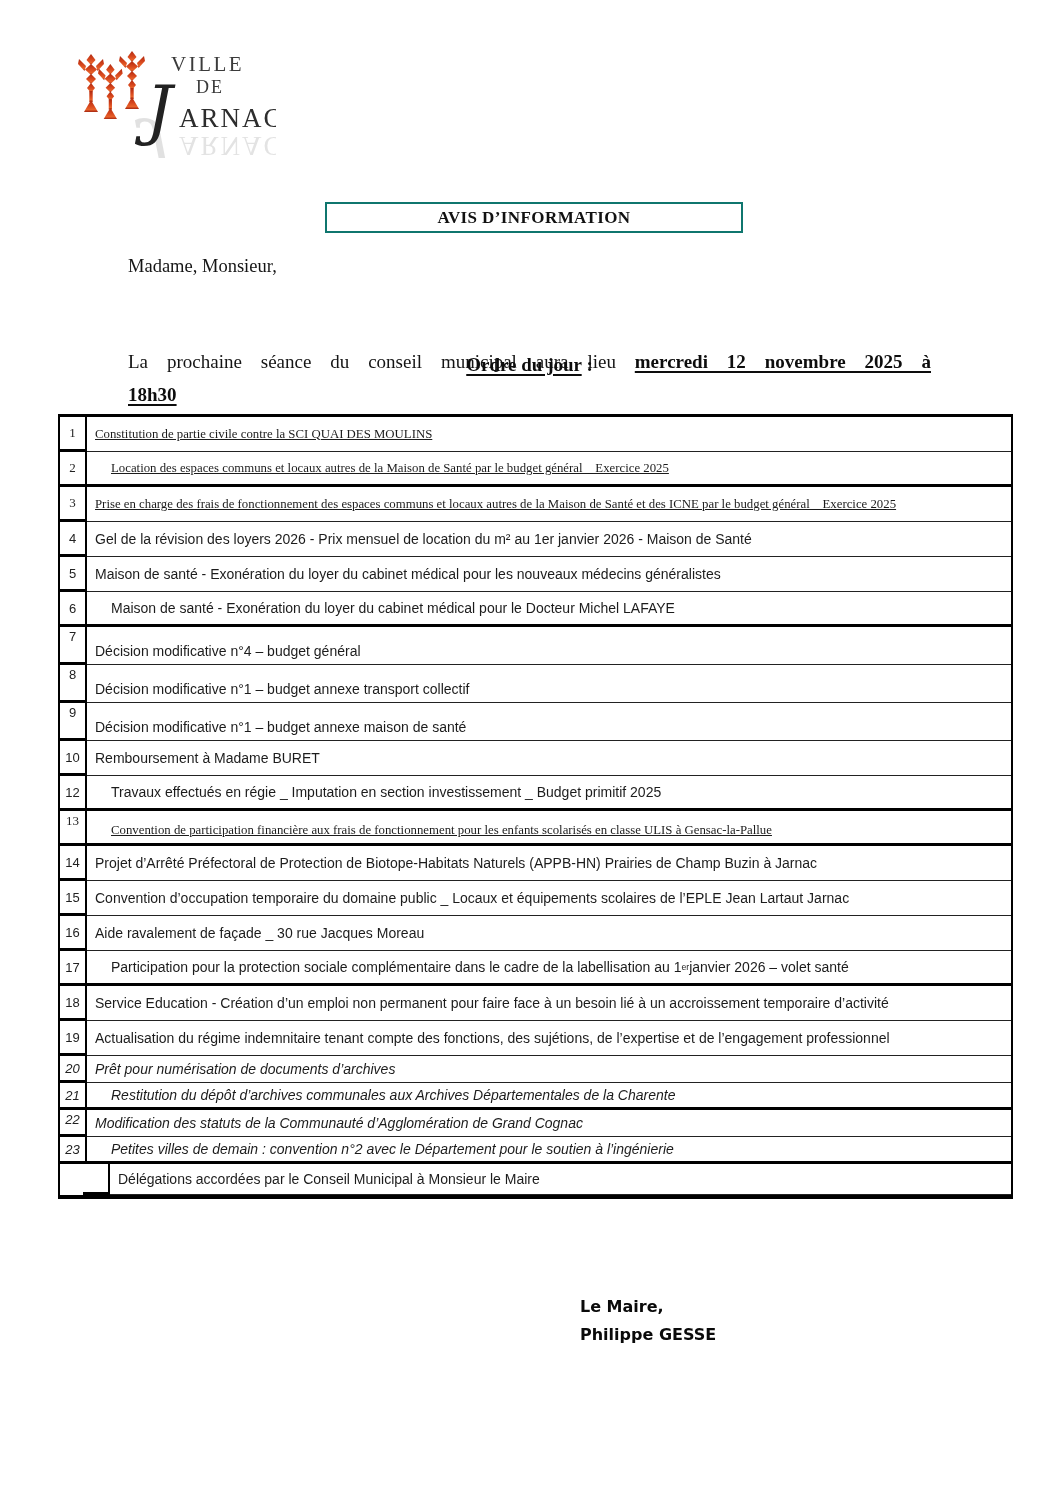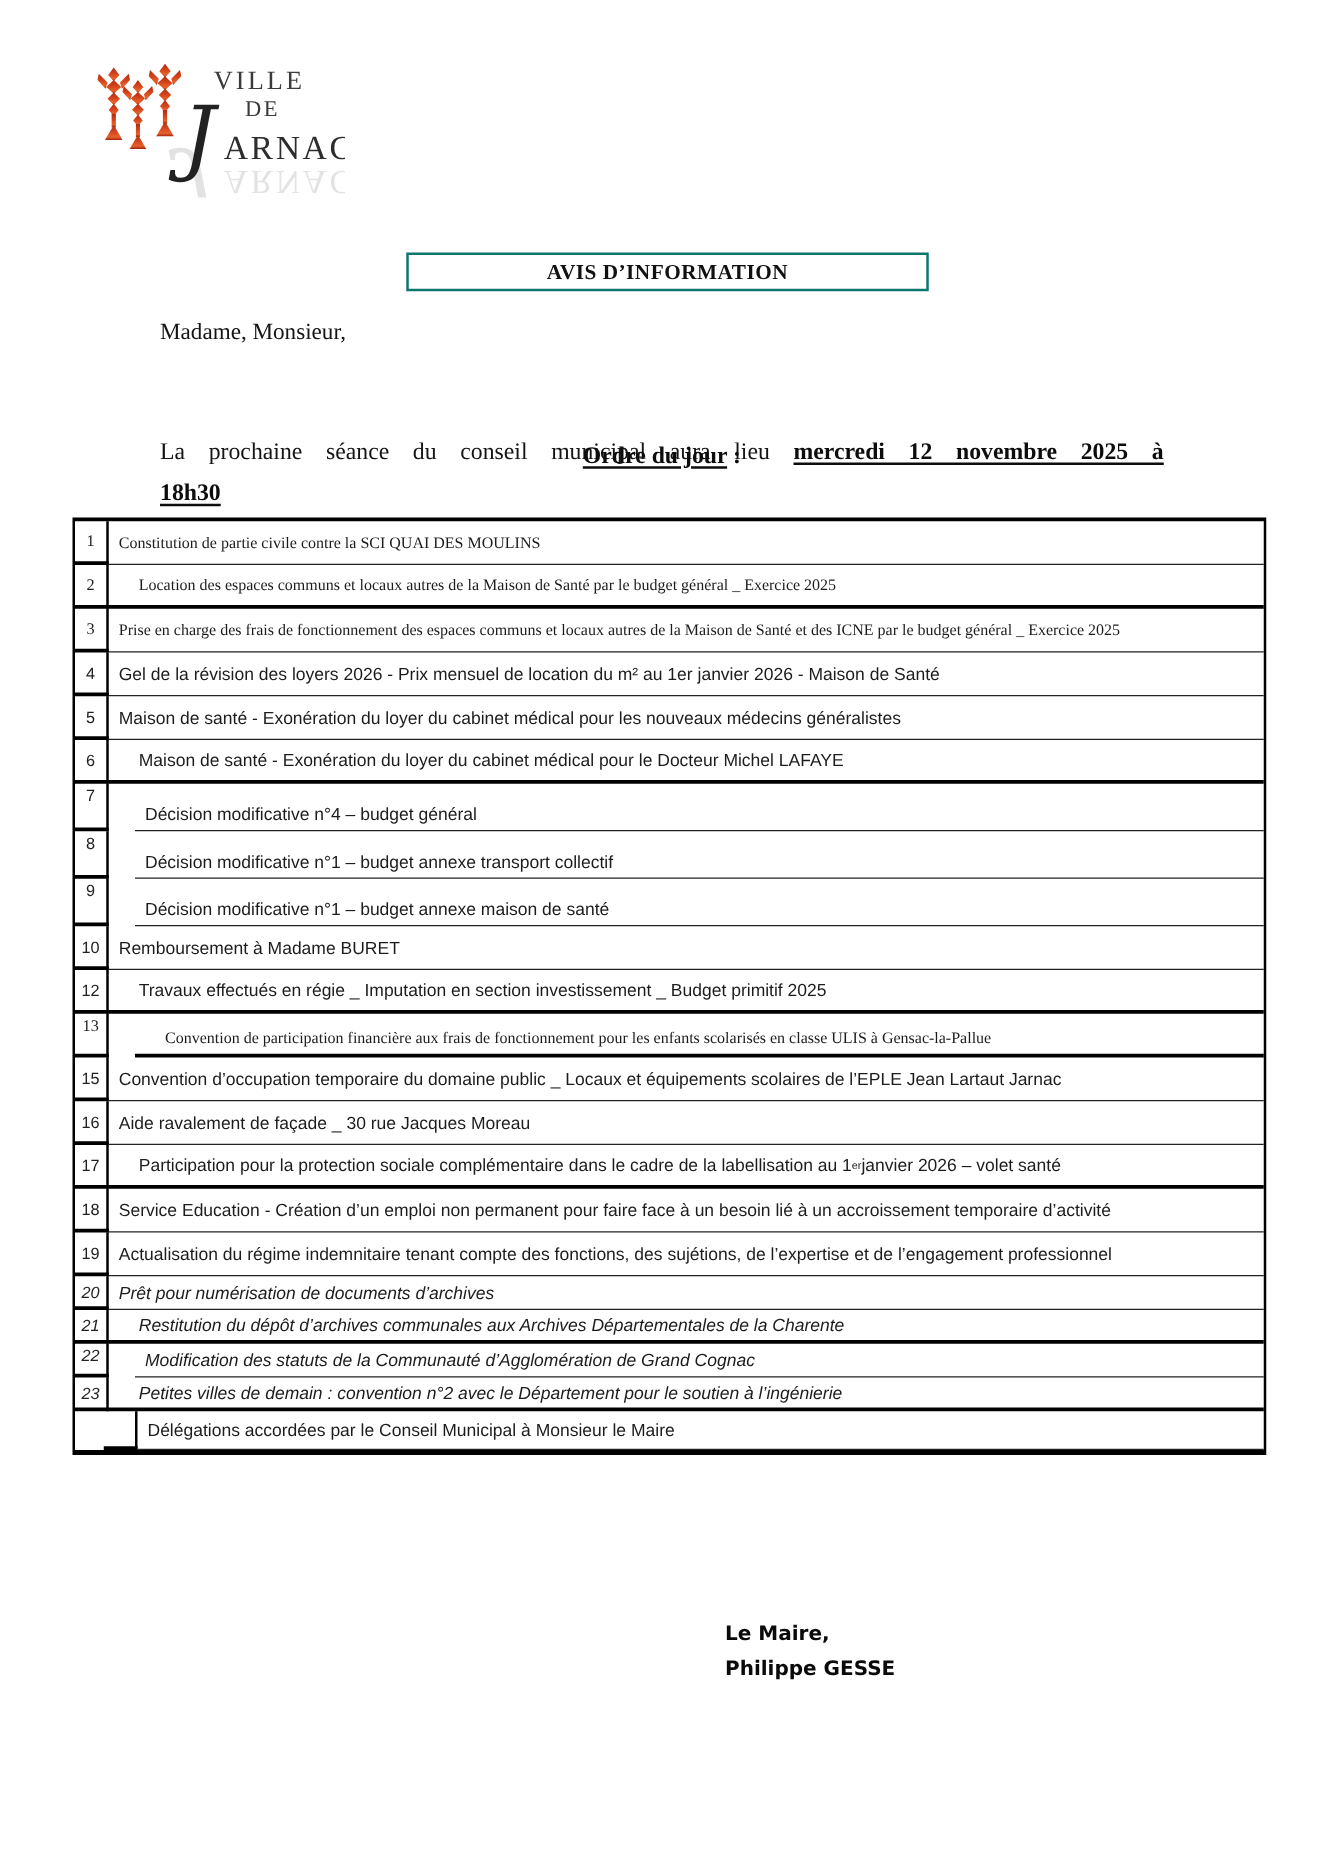--- a/index.html
+++ b/index.html
@@ -42,26 +42,26 @@
     font-size:13px;color:#222;box-sizing:border-box;
     font-family:"Liberation Sans",sans-serif;
   }
   .row .txt{
     flex:1;border-bottom:1.5px solid #222;box-sizing:border-box;
     display:flex;align-items:center;padding:3px 4px 3px 8px;
     font-size:14px;color:#1c1c1c;white-space:nowrap;overflow:hidden;
     font-family:"Liberation Sans",sans-serif;
   }
   .row.serif .txt,.row.serif .num{font-family:"Liberation Serif",serif;}
-  .row.serif .txt{font-size:12.8px;}
+  .row.serif .txt{font-size:12.8px;text-decoration:underline;}
   .row.tall{min-height:38px;}
   .row.compact{min-height:27px;font-style:italic;}
   .row.mid{min-height:31px;padding-left:23px;}
   .row.numtop .num{align-items:flex-start;padding-top:2px;}
-  .row.numtop .txt{align-items:flex-end;padding-bottom:5px;margin-left:21px;}
+  .row.numtop .txt{align-items:flex-end;padding-bottom:5px;}
   .row.thick .txt{border-bottom:3px solid #000;padding-left:24px;}
   .row.last .txt,.row.last .num{border-bottom:none;}
   .row .txt sup{font-size:.62em;line-height:0;}
 
   
   .signature{
     position:absolute;left:580px;top:1293px;
     font-family:"DejaVu Sans",sans-serif;font-weight:bold;font-size:16px;line-height:28px;color:#0a0a0a;
   }
 </style>
@@ -163,20 +163,24 @@
     </div>
     <div class="row thick">
       <div class="num">12</div>
       <div class="txt">Travaux effectués en régie _ Imputation en section investissement _ Budget primitif 2025</div>
     </div>
     <div class="row serif numtop thick">
       <div class="num">13</div>
       <div class="txt">Convention de participation financière aux frais de fonctionnement pour les enfants scolarisés en classe ULIS à Gensac-la-Pallue</div>
     </div>
     <div class="row">
+      <div class="num">14</div>
+      <div class="txt">Projet d’Arrêté Préfectoral de Protection de Biotope-Habitats Naturels (APPB-HN) Prairies de Champ Buzin à Jarnac</div>
+    </div>
+    <div class="row">
       <div class="num">15</div>
       <div class="txt">Convention d’occupation temporaire du domaine public _ Locaux et équipements scolaires de l’EPLE Jean Lartaut Jarnac</div>
     </div>
     <div class="row">
       <div class="num">16</div>
       <div class="txt">Aide ravalement de façade _ 30 rue Jacques Moreau</div>
     </div>
     <div class="row thick">
       <div class="num">17</div>
       <div class="txt">

